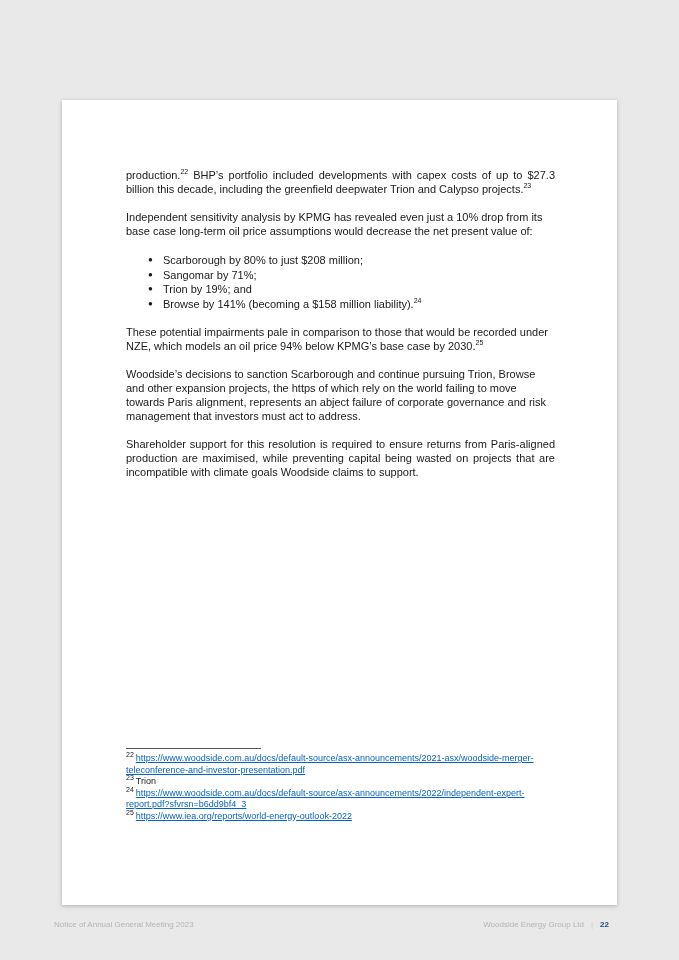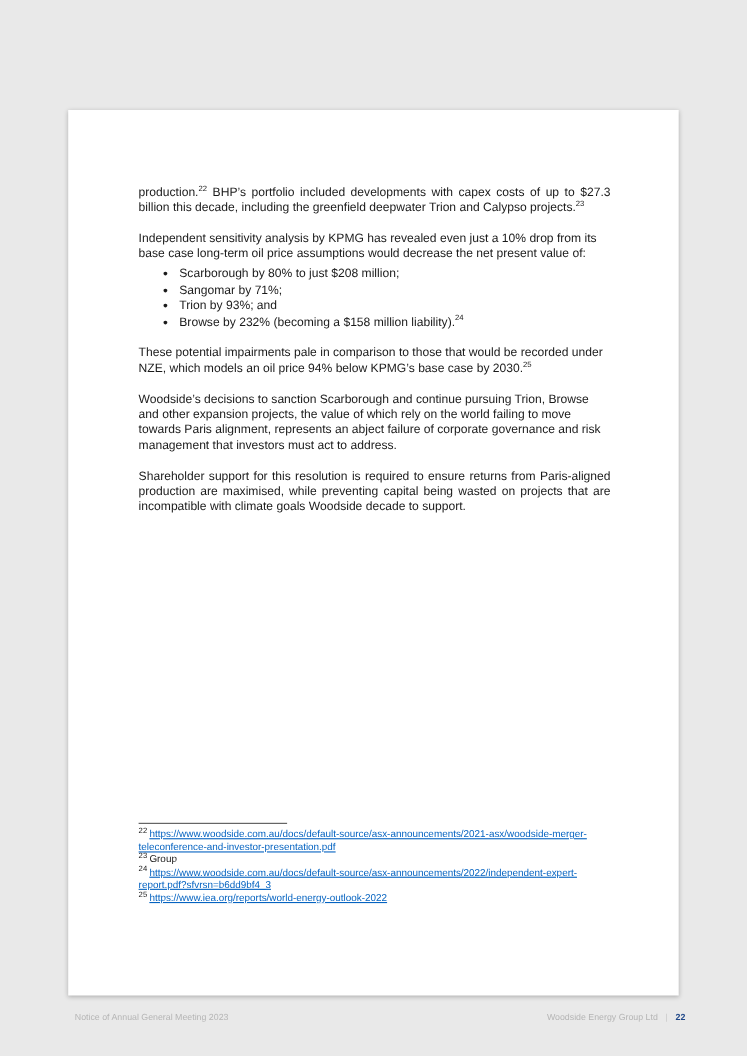--- a/index.html
+++ b/index.html
@@ -71,21 +71,21 @@
     margin: 0 0 4px 0;
   }
   .footnote { overflow-wrap: anywhere; }
   .footnote sup.fnref { margin-right: 2px; }
   a.fn-link {
     color: #0563c1;
   }
   .fn-plain { color: #1a1a1a; }
   .page-footer {
     position: absolute;
-    left: 68px;
+    left: 54px;
     width: 555px;
     top: 920px;
     display: flex;
     justify-content: space-between;
     align-items: baseline;
     font-size: 8px;
     color: #b5b5b5;
     gap: 44px;
   }
   .footer-right { display: flex; gap: 7px; align-items: baseline; }
@@ -99,43 +99,43 @@
 <body>
 
 <div class="canvas">
 
   <div class="sheet">
 
     <div class="content">
 
       <p class="para justify"><span>production.</span><sup class="fnref">22</sup><span> BHP’s portfolio included developments with capex costs of up to $27.3 billion this decade, including the greenfield deepwater Trion and Calypso projects.</span><sup class="fnref">23</sup></p>
 
-      <p class="para" style="margin-bottom:4px">Independent sensitivity analysis by KPMG has revealed even just a 10% drop from its base case long-term oil price assumptions would decrease the net present value of:</p>
+      <p class="para" style="margin-bottom:15px">Independent sensitivity analysis by KPMG has revealed even just a 10% drop from its base case long-term oil price assumptions would decrease the net present value of:</p>
 
       <ul class="bullets">
         <li><span class="bullet-glyph">●</span><span>Scarborough by 80% to just $208 million;</span></li>
         <li><span class="bullet-glyph">●</span><span>Sangomar by 71%;</span></li>
-        <li><span class="bullet-glyph">●</span><span>Trion by 93%; and</span></li>
-        <li><span class="bullet-glyph">●</span><span>Browse by 232% (becoming a $158 million liability).</span><sup class="fnref">24</sup></li>
+        <li><span class="bullet-glyph">●</span><span>Trion by 19%; and</span></li>
+        <li><span class="bullet-glyph">●</span><span>Browse by 141% (becoming a $158 million liability).</span><sup class="fnref">24</sup></li>
       </ul>
 
       <p class="para"><span>These potential impairments pale in comparison to those that would be recorded under NZE, which models an oil price 94% below KPMG’s base case by 2030.</span><sup class="fnref">25</sup></p>
 
-      <p class="para">Woodside’s decisions to sanction Scarborough and continue pursuing Trion, Browse and other expansion projects, the value of which rely on the world failing to move towards Paris alignment, represents an abject failure of corporate governance and risk management that investors must act to address.</p>
+      <p class="para">Woodside’s decisions to sanction Scarborough and continue pursuing Trion, Browse and other expansion projects, the https of which rely on the world failing to move towards Paris alignment, represents an abject failure of corporate governance and risk management that investors must act to address.</p>
 
-      <p class="para justify">Shareholder support for this resolution is required to ensure returns from Paris-aligned production are maximised, while preventing capital being wasted on projects that are incompatible with climate goals Woodside decade to support.</p>
+      <p class="para justify">Shareholder support for this resolution is required to ensure returns from Paris-aligned production are maximised, while preventing capital being wasted on projects that are incompatible with climate goals Woodside claims to support.</p>
 
     </div>
 
     <div class="footnotes">
       <hr class="fn-rule">
 
       <div class="footnote"><sup class="fnref">22</sup><a class="fn-link" href="#">https://www.woodside.com.au/docs/default-source/asx-announcements/2021-asx/woodside-merger-teleconference-and-investor-presentation.pdf</a></div>
 
-      <div class="footnote"><sup class="fnref">23</sup><span class="fn-plain">Group</span></div>
+      <div class="footnote"><sup class="fnref">23</sup><span class="fn-plain">Trion</span></div>
 
       <div class="footnote"><sup class="fnref">24</sup><a class="fn-link" href="#">https://www.woodside.com.au/docs/default-source/asx-announcements/2022/independent-expert-report.pdf?sfvrsn=b6dd9bf4_3</a></div>
 
       <div class="footnote"><sup class="fnref">25</sup><a class="fn-link" href="#">https://www.iea.org/reports/world-energy-outlook-2022</a></div>
     </div>
 
   </div>
 
   <div class="page-footer">
     <span class="footer-left">Notice of Annual General Meeting 2023</span>

